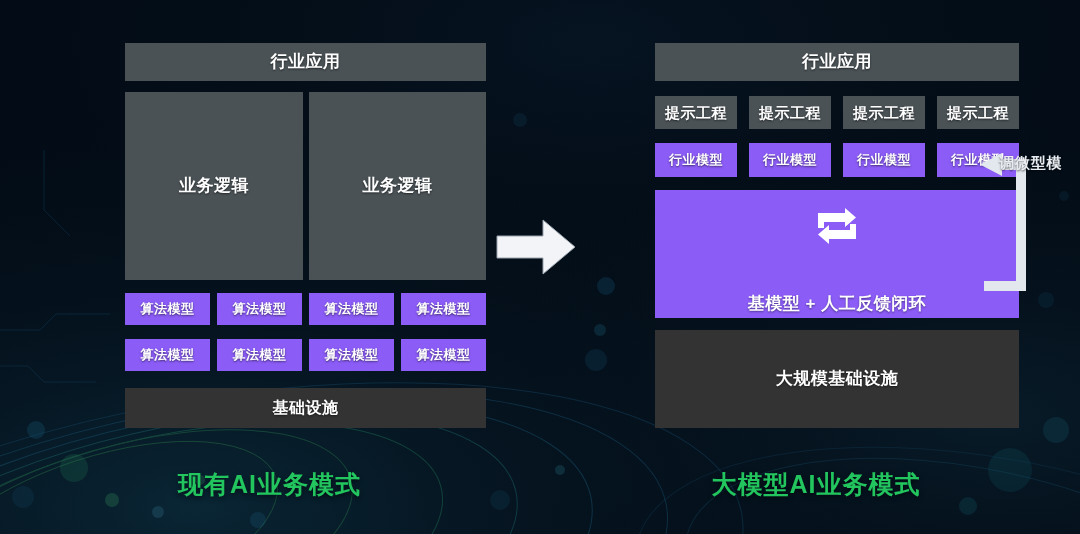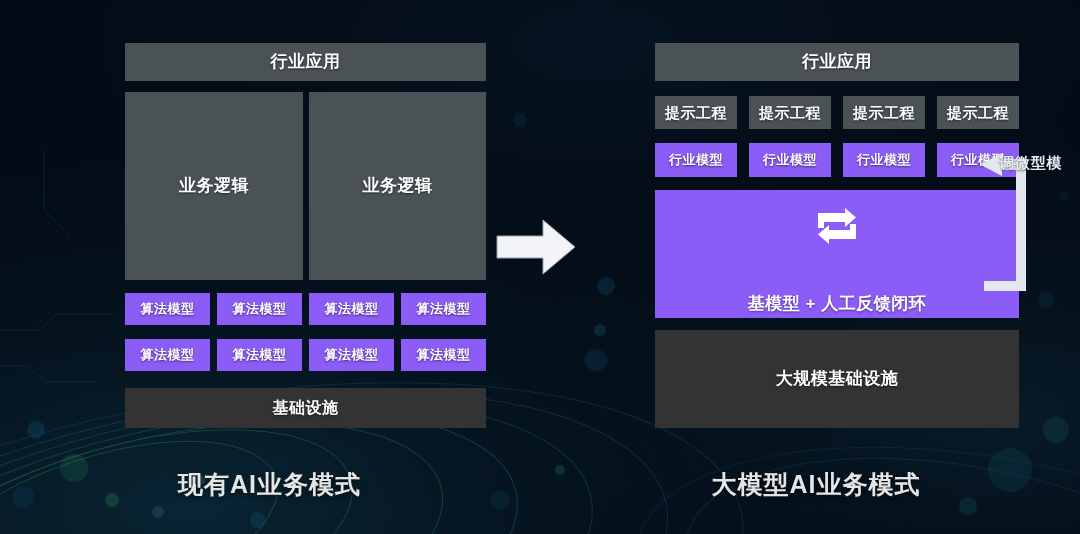--- a/index.html
+++ b/index.html
@@ -74,21 +74,21 @@
     position:absolute; left:1036px; top:143px; width:26px;
     color:#e9edf2; font-weight:bold; font-size:15px;
     writing-mode:vertical-rl; text-orientation:upright;
     letter-spacing:4px; line-height:1.05;
     text-shadow:0 1px 2px rgba(0,0,0,.6);
   }
 
   
   .caption {
     position:absolute;
-    color:#e5e5e5;
+    color:#22c55e;
     font-weight:bold;
     font-size:25px;
     letter-spacing:1px;
     text-align:center;
     text-shadow:0 2px 5px rgba(0,0,0,.6);
   }
   #caption-left  { left:89px;  top:468px; width:361px; }
   #caption-right { left:634px; top:468px; width:364px; }
 </style>
 </head>

